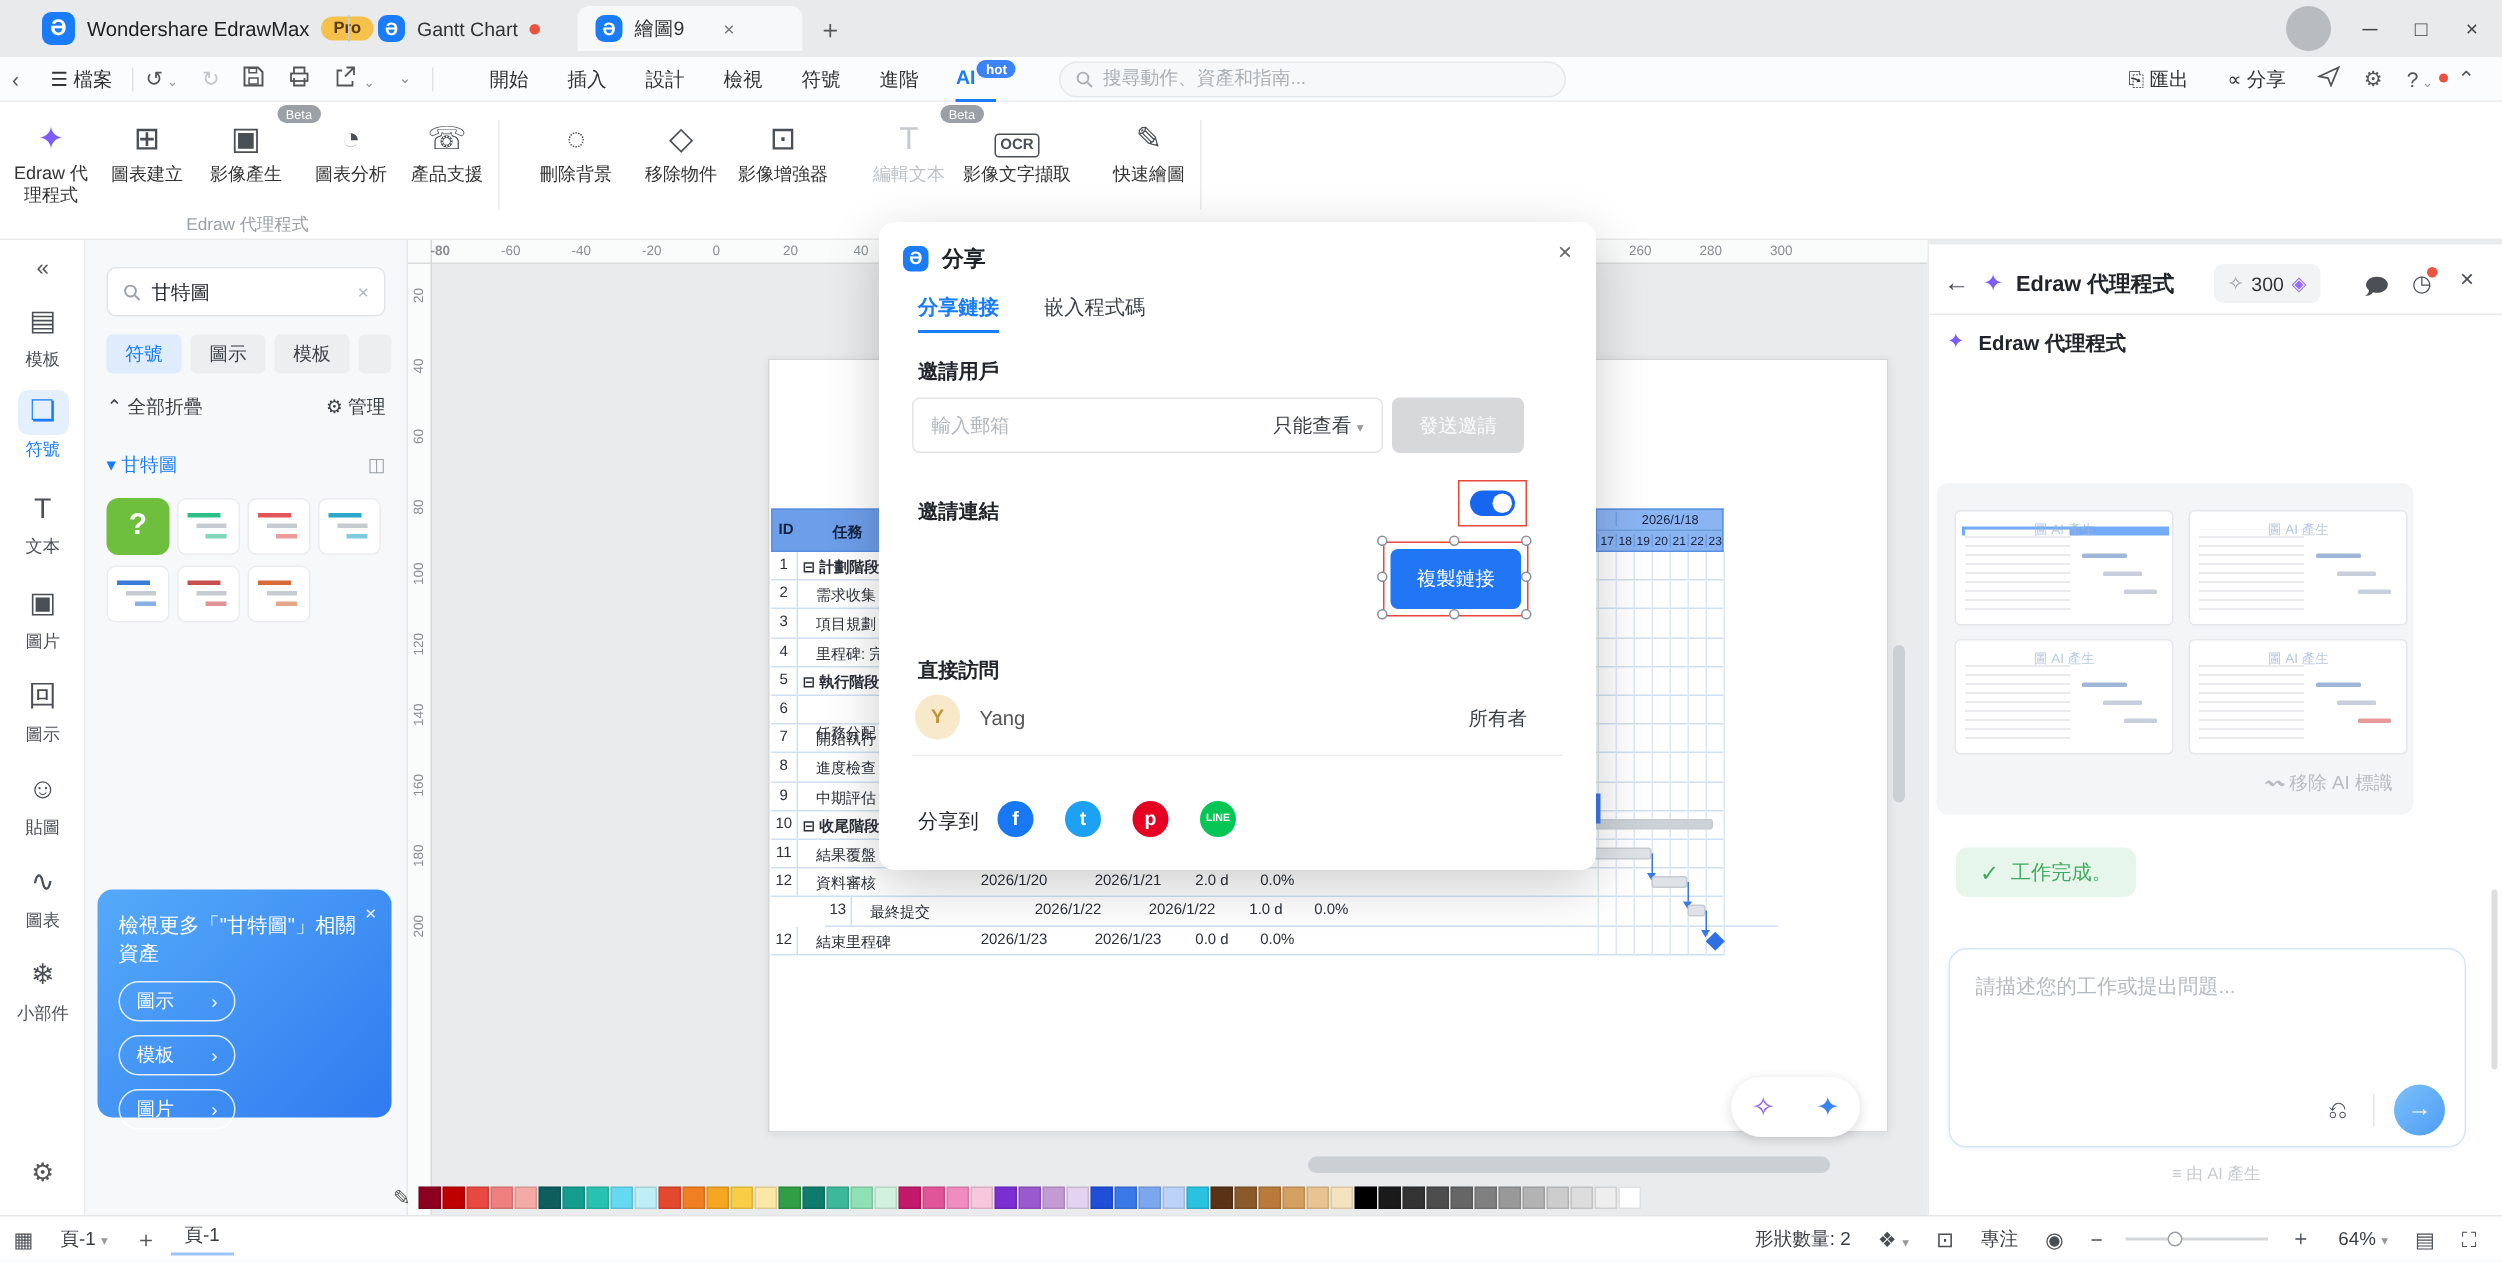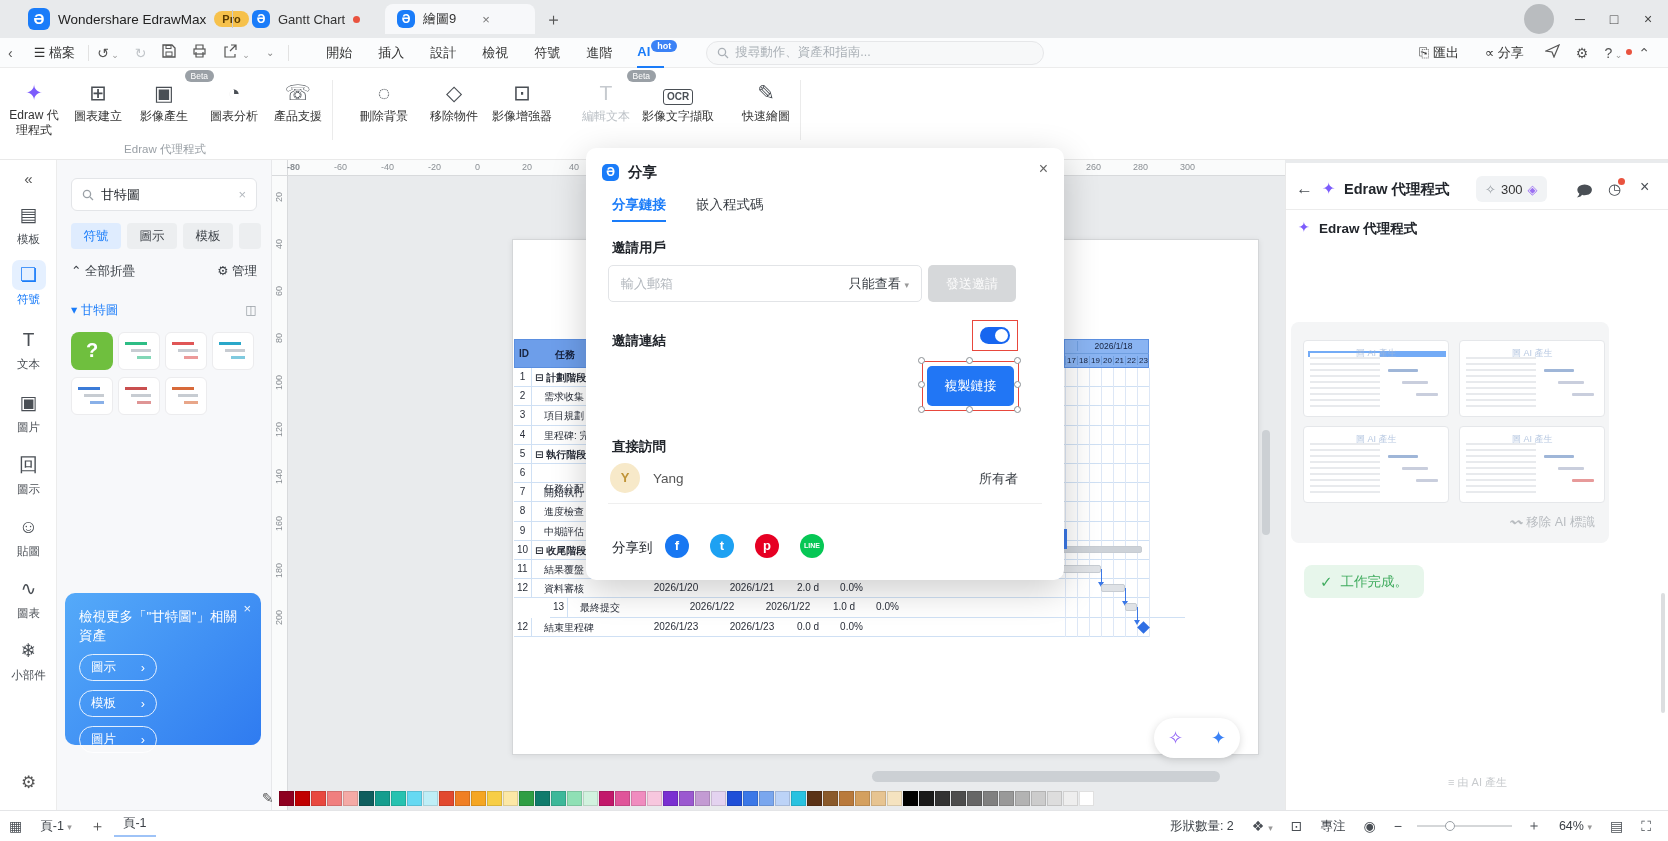--- a/index.html
+++ b/index.html
@@ -605,20 +605,26 @@
         </div>
       </div>
     <div class="abs" style="right:14px;bottom:12px;font-size:12.5px;color:#b8bcc0">〰 <span>移除 AI 標識</span></div>
   </div>
 
   <div class="donepill">
     <span style="font-size:15px">✓</span>
     <span>工作完成。</span>
   </div>
 
+  <div class="chatcard">
+    <div class="abs" style="left:17px;top:16px;font-size:13.5px;color:#b5bac0">請描述您的工作或提出問題...</div>
+    <span class="abs" style="left:252px;top:98px;font-size:16px;color:#4a4f55">⎌</span>
+    <span class="abs" style="left:282px;top:96px;width:1px;height:22px;background:#e3e6ea"></span>
+    <span class="send" style="left:296px;top:90px">→</span>
+  </div>
   <div class="abs" style="left:0;top:612px;width:383px;text-align:center;font-size:11px;color:#c8cbce">≡ <span>由 AI 產生</span></div>
   <div class="abs" style="right:3px;top:430px;width:4px;height:120px;border-radius:2px;background:#dcdee0"></div>
 </div>
 
 <div class="abs" id="statusbar">
   <span class="st stico">▦</span>
   <span class="st"><span>頁-1</span> <span style="font-size:9px;color:#999">▾</span></span>
   <span class="st" style="font-size:15px;color:#555">＋</span>
   <span class="st" style="border-bottom:2px solid #9ec3f7;padding-bottom:3px">頁-1</span>
   <span style="flex:1"></span>

